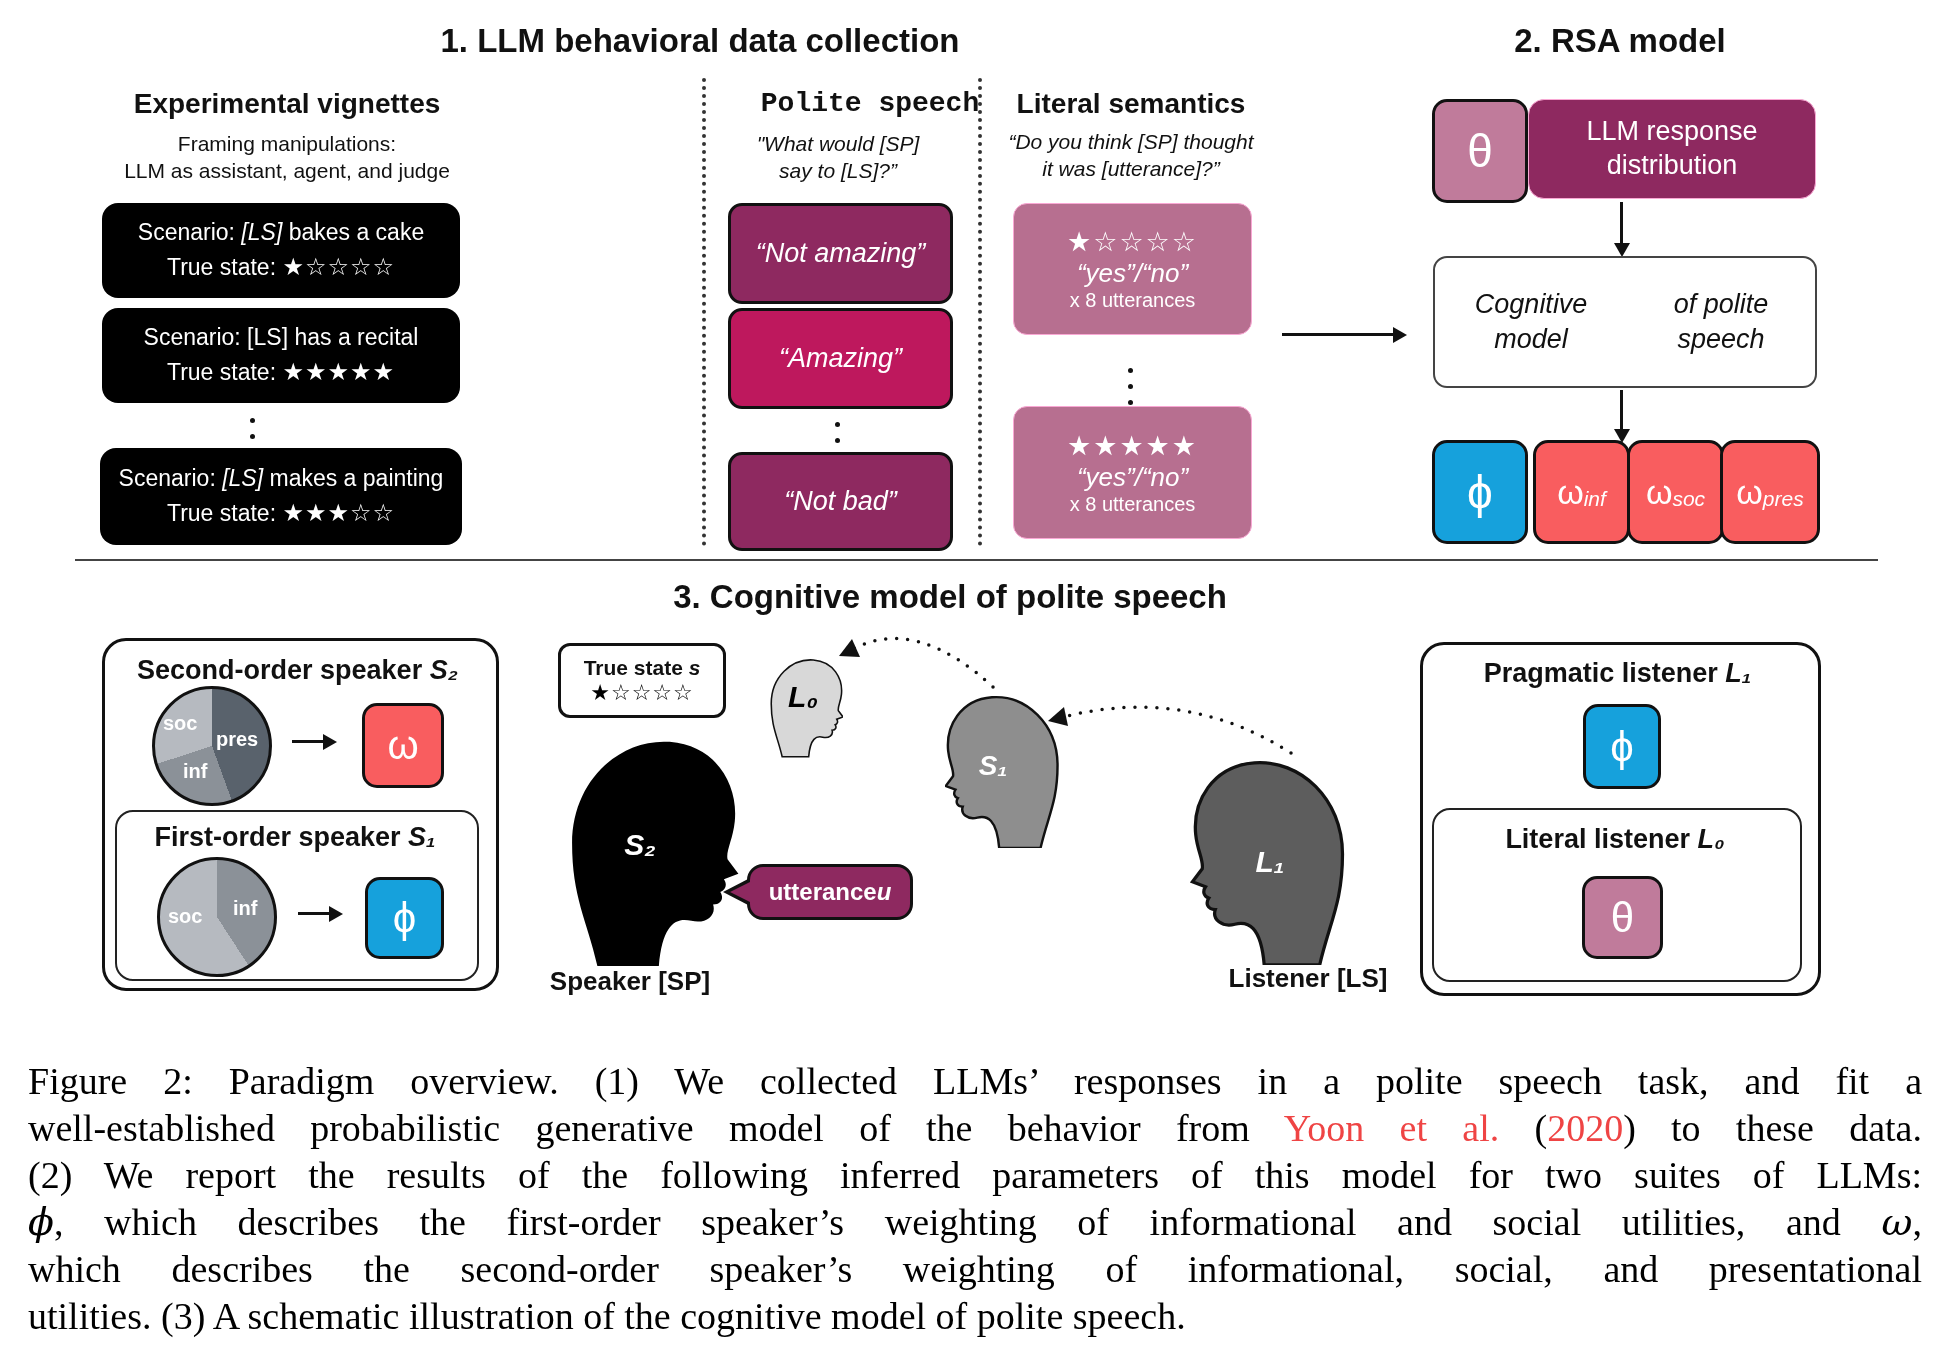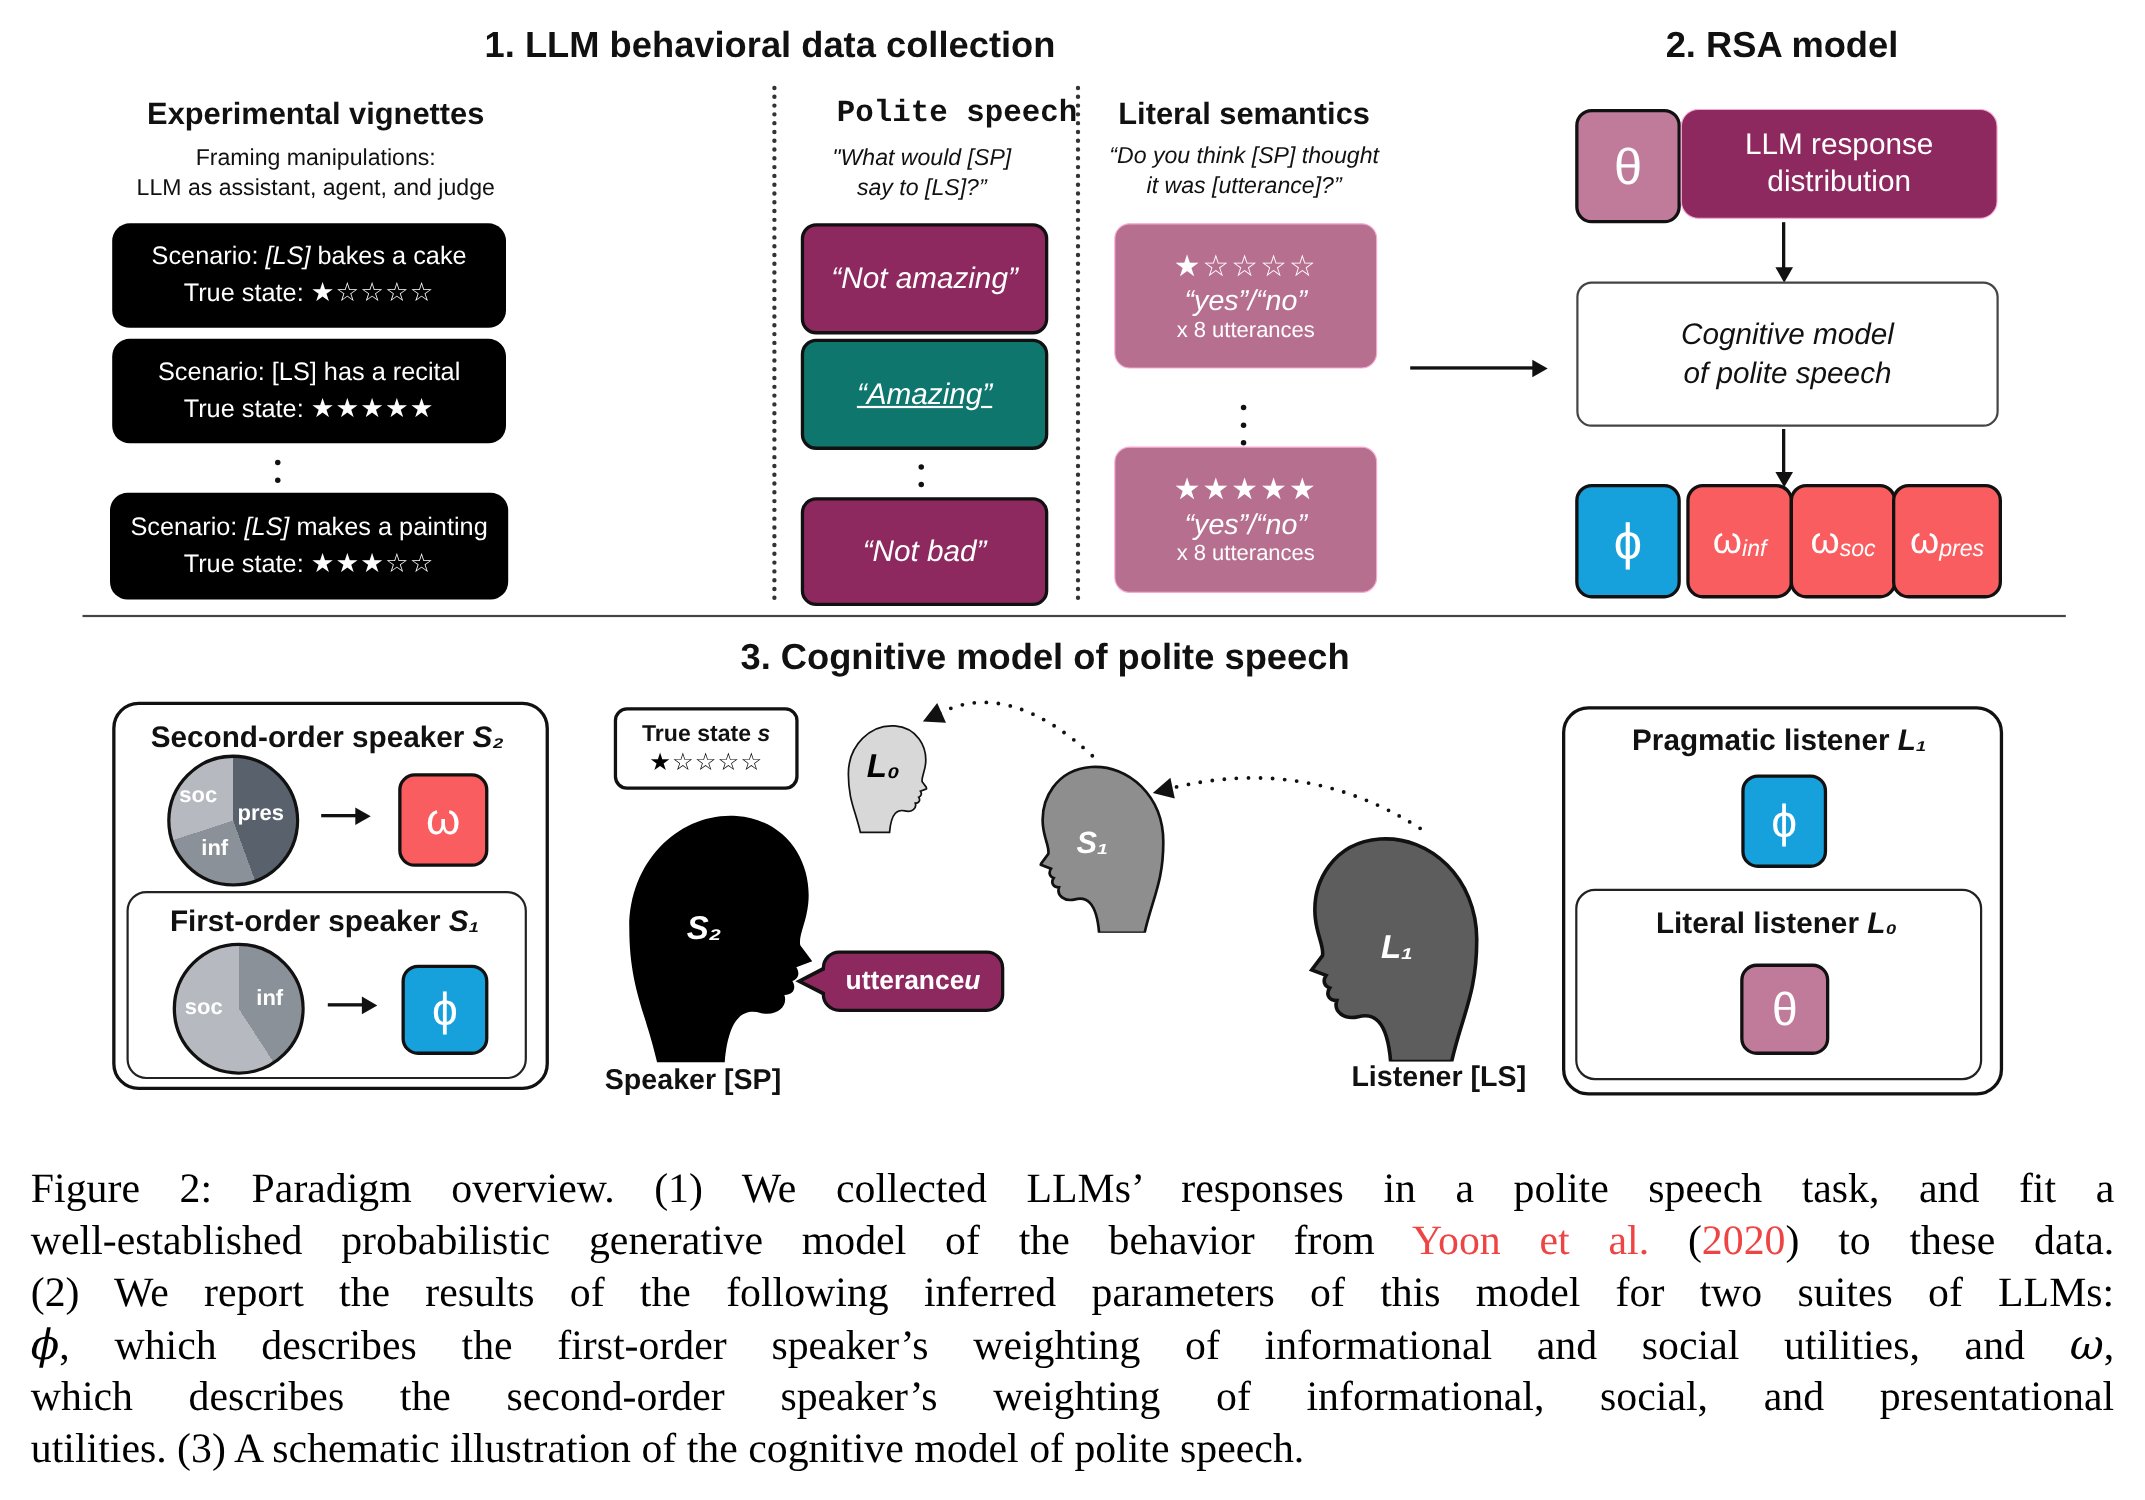--- a/index.html
+++ b/index.html
@@ -101,21 +101,21 @@
   <div class="dot-sep" style="left:702px;top:78px;height:468px;"></div>
   <div class="dot-sep" style="left:978px;top:78px;height:468px;"></div>
 
   <div class="col-hdr" style="left:760px;top:88px;width:220px;font-family:Liberation Mono, monospace;">Polite speech</div>
   <div class="col-sub ital" style="left:713px;top:130px;width:250px;">
     <span>"What would [SP]</span><br><span>say to [LS]?”</span>
   </div>
   <div class="magenta-box" style="left:728px;top:203px;width:219px;height:95px;background:#8e2960;">
       <span>“Not amazing”</span>
     </div>
-  <div class="magenta-box" style="left:728px;top:308px;width:219px;height:95px;background:#0f766e;text-decoration:underline;">
+  <div class="magenta-box" style="left:728px;top:308px;width:219px;height:95px;background:#be185d;">
       <span>“Amazing”</span>
     </div>
   <div class="vdots" style="left:835px;top:416px;">
       <span></span>
       <span></span>
       <span></span>
     </div>
   <div class="magenta-box" style="left:728px;top:452px;width:219px;height:93px;background:#8e2960;">
       <span>“Not bad”</span>
     </div>
@@ -143,21 +143,21 @@
   <div class="h-arrow" style="left:1282px;top:333px;width:112px;"></div>
 
   <div class="param-box" style="left:1432px;top:99px;width:90px;height:98px;background:#c07b9b;font-size:46px;">
       <span>θ</span>
     </div>
   <div class="mauve-box" style="left:1528px;top:99px;width:286px;height:98px;background:#8e2960;border-radius:16px;font-size:27px;line-height:1.25;">
     <div>LLM response</div>
       <div>distribution</div>
   </div>
   <div class="v-arrow" style="left:1620px;top:202px;height:42px;"></div>
-  <div class="abs ctr" style="left:1433px;top:256px;width:380px;height:128px;border:2px solid #444;border-radius:14px;display:flex;flex-direction:column;align-items:center;justify-content:center;font-style:italic;font-size:27px;line-height:1.3;">
+  <div class="abs ctr" style="left:1433px;top:256px;width:380px;height:128px;border:2px solid #444;border-radius:14px;display:flex;align-items:center;justify-content:center;font-style:italic;font-size:27px;line-height:1.3;">
     <div>Cognitive model</div>
       <div>of polite speech</div>
   </div>
   <div class="v-arrow" style="left:1620px;top:390px;height:40px;"></div>
 
   <div class="param-box" style="left:1432px;top:440px;width:90px;height:98px;background:#16a1dc;font-size:46px;">
       <span>ϕ</span>
     </div>
   <div class="param-box" style="left:1533px;top:440px;width:91px;height:98px;background:#f95d5f;">
     <span style="font-size:34px;">ω</span>

